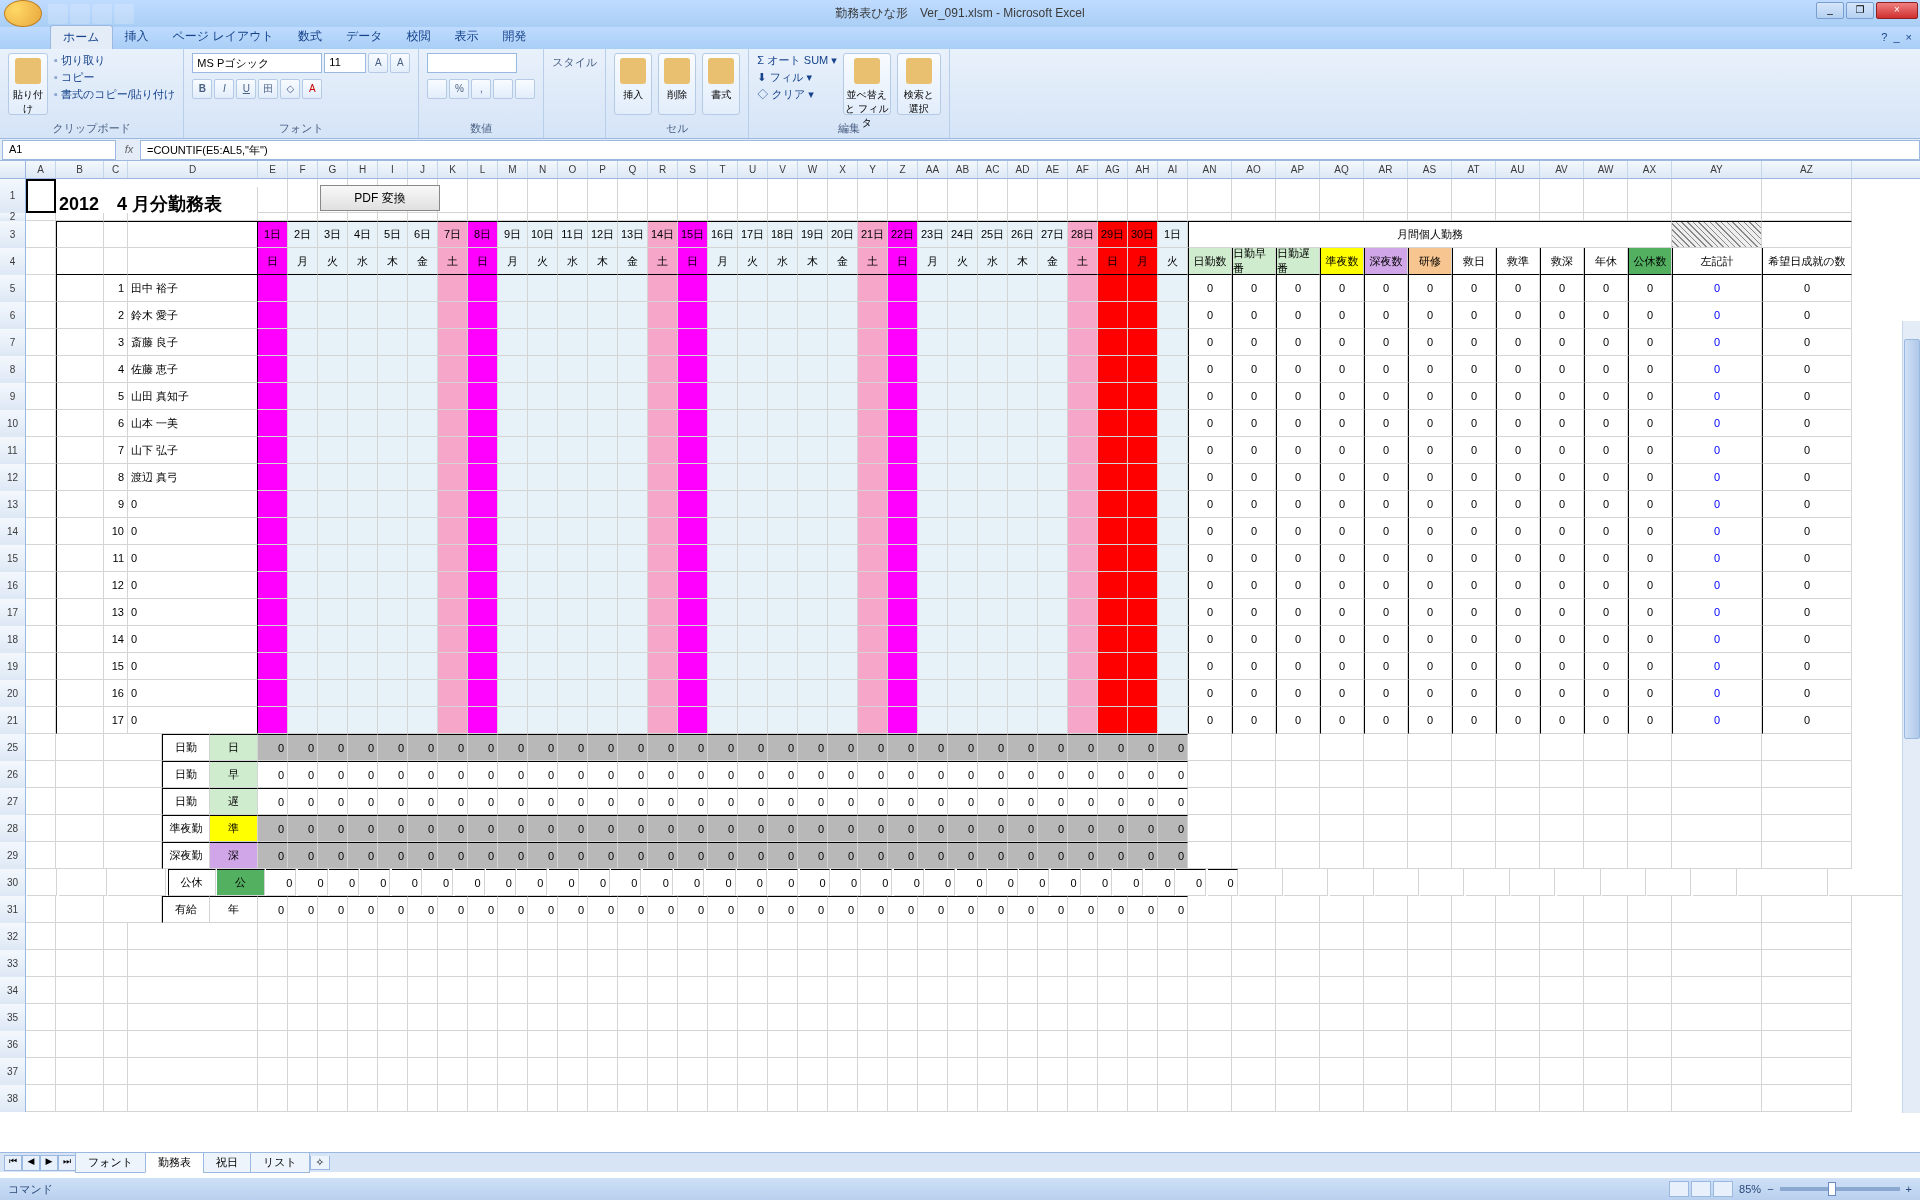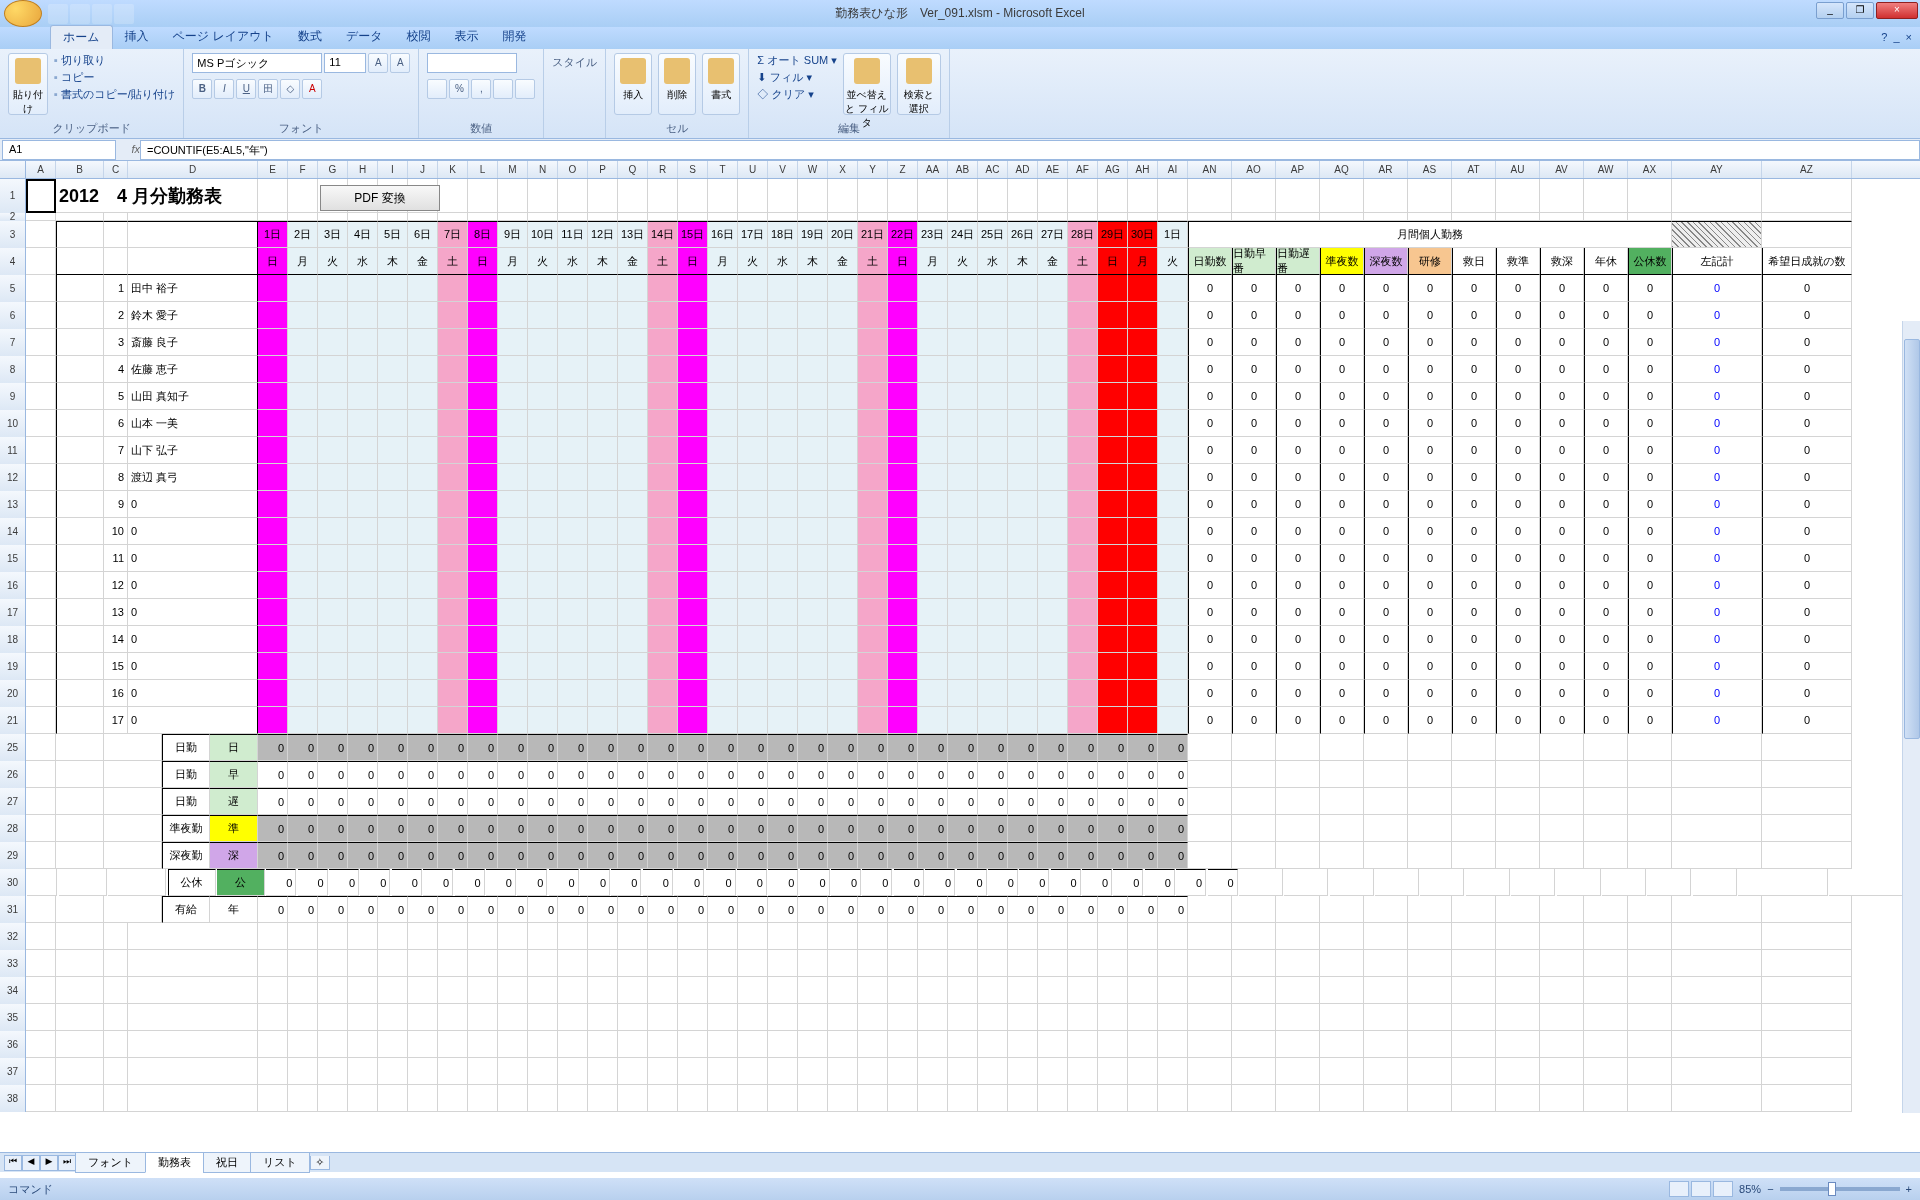--- a/index.html
+++ b/index.html
@@ -36,21 +36,21 @@
   .mini-btn { width: 20px; height: 20px; background: linear-gradient(#f9fcff,#e2edfb); border: 1px solid #b5cae5; border-radius: 2px; font-size: 10px; text-align: center; line-height: 18px; color: #4b6184; }
   .btn-row { display: flex; gap: 2px; margin-top: 3px; }
   .align-grid { display: grid; grid-template-columns: repeat(3, 20px); gap: 2px; }
   .num-combo { width: 90px; height: 20px; background: #fff; border: 1px solid #9ab8e0; }
   .style-gallery { width: 230px; height: 50px; background: #fff; border: 1px solid #b5cae5; }
   .edit-col { display: flex; flex-direction: column; gap: 2px; font-size: 11px; color: #15428b; }
 
   
   .fbar { height: 22px; background: #e4ecf7; border-bottom: 1px solid #9ab8e0; display: flex; align-items: center; }
   .namebox { width: 114px; height: 20px; background: #fff; border: 1px solid #9ab8e0; margin: 0 2px; padding: 2px 6px; font-size: 11px; }
-  .fx-btn { width: 22px; height: 20px; font-style: italic; color: #666; text-align: right; line-height: 18px; }
+  .fx-btn { width: 22px; height: 20px; font-style: italic; color: #666; text-align: center; line-height: 18px; }
   .formula-input { flex: 1; height: 20px; background: #fff; border: 1px solid #9ab8e0; padding: 2px 6px; font-size: 11px; }
 
   
   .grid-wrap { position: relative; height: 1000px; overflow: hidden; background: #fff; }
   .colhdrs { height: 18px; display: flex; background: linear-gradient(#f4f8fd,#dde8f5); border-bottom: 1px solid #9ab8e0; }
   .corner { width: 26px; border-right: 1px solid #9ab8e0; background: linear-gradient(#f4f8fd,#dde8f5); }
   .ch { border-right: 1px solid #c5d5ea; text-align: center; font-size: 10px; color: #3b3b3b; line-height: 17px; }
   .rowhdr { width: 26px; background: linear-gradient(#f4f8fd,#dde8f5); border-right: 1px solid #9ab8e0; text-align: center; font-size: 10px; color: #3b3b3b; flex-shrink: 0; }
   .row { display: flex; border-bottom: 0; }
   .cell { border-right: 1px solid #d4d4d4; border-bottom: 1px solid #d4d4d4; height: 100%; overflow: hidden; font-size: 11px; display: flex; align-items: center; justify-content: center; background: #fff; }
@@ -261,21 +261,21 @@
       <div class="ch" style="width: 44px;">AW</div>
       <div class="ch" style="width: 44px;">AX</div>
       <div class="ch" style="width: 90px;">AY</div>
       <div class="ch" style="width: 90px;">AZ</div>
     </div>
   <div class="grid-body" id="gridbody">
     <div class="pdf-btn">PDF 変換</div>
   <div class="row" style="height: 34px;">
         <div class="rowhdr" style="height: 34px; line-height: 34px;">1</div>
         <div class="cell thick-border " style="width: 30px;"></div>
-        <div class="cell  lj" style="width: 202px; font-size: 18px; font-weight: bold;">2012　4 月分勤務表</div>
+        <div class="cell  lj" style="width: 202px; font-size: 18px; font-weight: bold; margin-top: 8px;">2012　4 月分勤務表</div>
         <div class="cell  " style="width: 30px;"></div>
         <div class="cell  " style="width: 30px;"></div>
         <div class="cell  " style="width: 30px;"></div>
         <div class="cell  " style="width: 30px;"></div>
         <div class="cell  " style="width: 30px;"></div>
         <div class="cell  " style="width: 30px;"></div>
         <div class="cell  " style="width: 30px;"></div>
         <div class="cell  " style="width: 30px;"></div>
         <div class="cell  " style="width: 30px;"></div>
         <div class="cell  " style="width: 30px;"></div>

